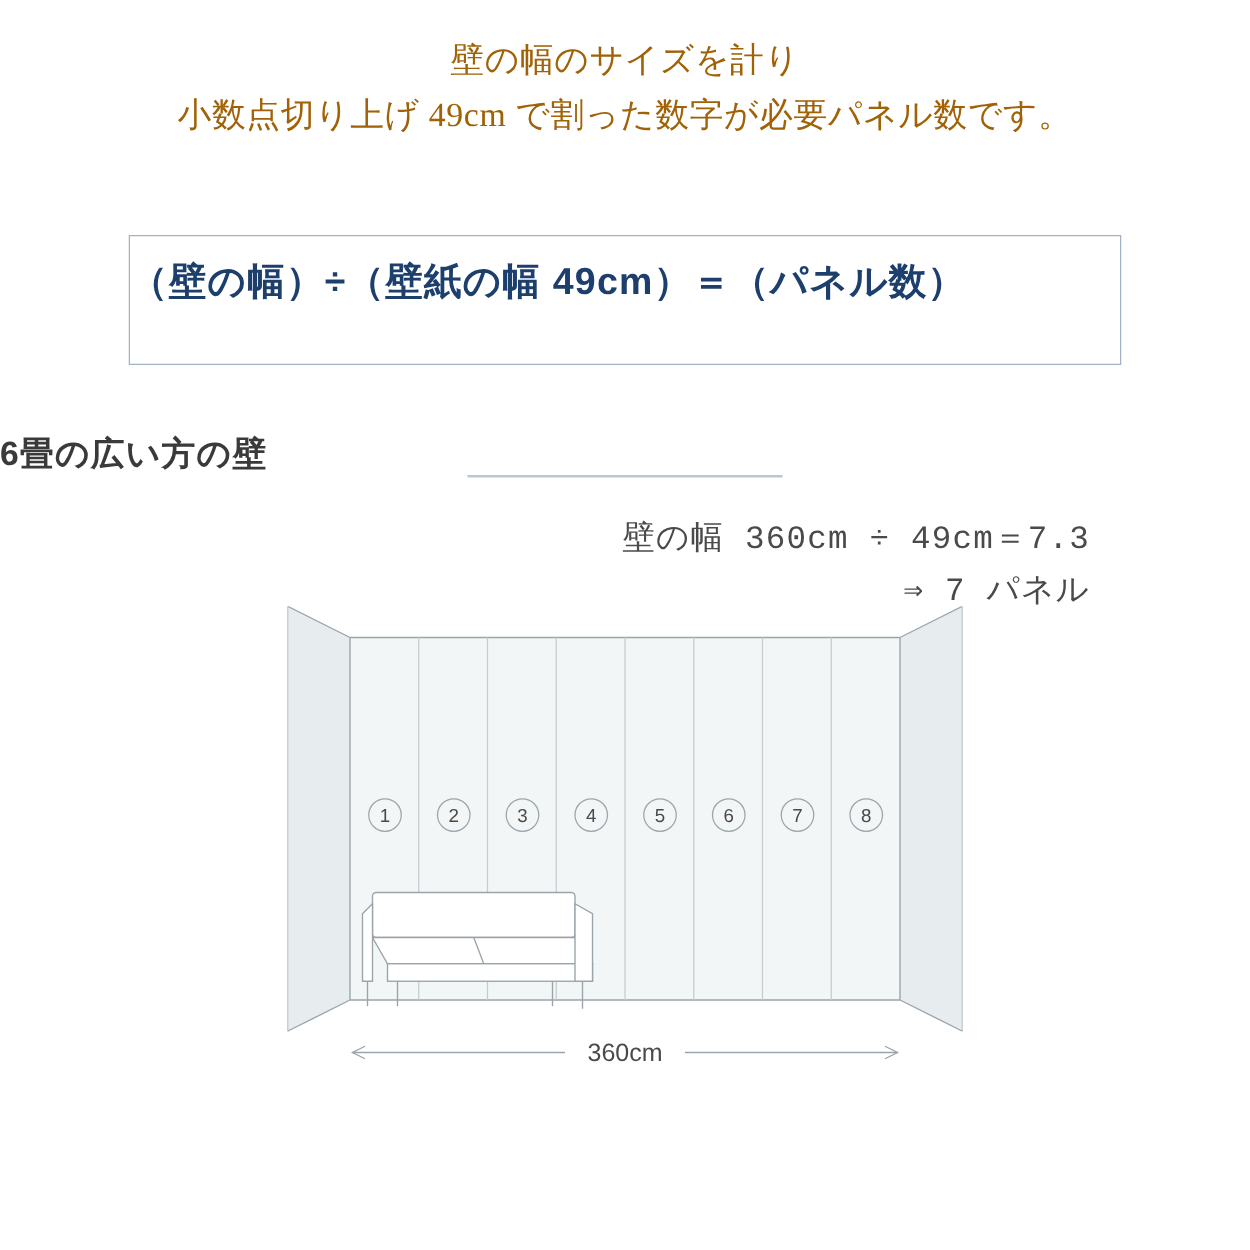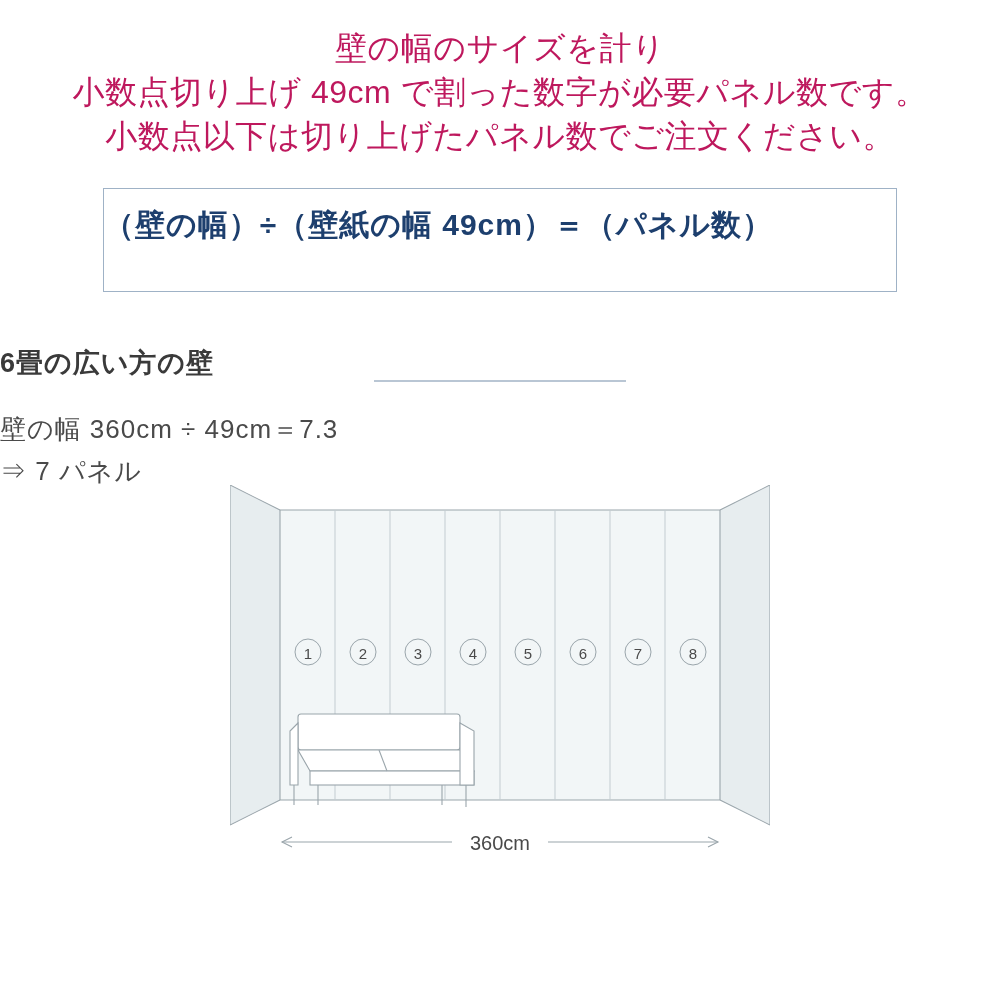--- a/index.html
+++ b/index.html
@@ -22,25 +22,26 @@
   }
   
   .intro {
     position: absolute;
     top: 26px;
     left: 0;
     width: 1000px;
     text-align: center;
   }
   .intro .line {
-    font-size: 32px;
+    font-size: 27px;
     line-height: 44px;
-    color: #be185d;
+    color: #a16207;
     letter-spacing: 0.5px;
     white-space: nowrap;
+    font-family: Liberation Serif, serif;
   }
   
   .formula-box {
     position: absolute;
     left: 103px;
     top: 188px;
     width: 794px;
     height: 104px;
     border: 1.5px solid #9fb2c6;
     box-sizing: border-box;
@@ -81,25 +82,26 @@
     top: 380px;
     left: 374px;
     width: 252px;
     height: 2px;
     background: #b9c6d4;
   }
   .calc-line {
     position: absolute;
     left: 0;
     width: 872px;
-    text-align: left;
+    text-align: right;
     font-size: 26px;
     color: #4a4a4a;
     letter-spacing: 1px;
     white-space: nowrap;
+    font-family: Liberation Mono, monospace;
   }
   .calc-line.l1 { top: 412px; }
   .calc-line.l2 { top: 454px; }
 
   
   .room {
     position: absolute;
     left: 230px;
     top: 485px;
     width: 540px;
@@ -120,21 +122,20 @@
   .footnote .l2 { padding-left: 28px; }
 </style>
 </head>
 <body>
 
 <div class="page">
 
   <div class="intro">
     <div class="line">壁の幅のサイズを計り</div>
     <div class="line">小数点切り上げ 49cm で割った数字が必要パネル数です。</div>
-    <div class="line">小数点以下は切り上げたパネル数でご注文ください。</div>
   </div>
 
   <div class="formula-box">
     <div class="formula-main">（壁の幅）÷（壁紙の幅 49cm）＝（パネル数）</div>
   </div>
 
   <div class="section-title">6畳の広い方の壁</div>
   <div class="title-underline"></div>
   <div class="calc-line l1">壁の幅 360cm ÷ 49cm＝7.3</div>
   <div class="calc-line l2">⇒ 7 パネル</div>

